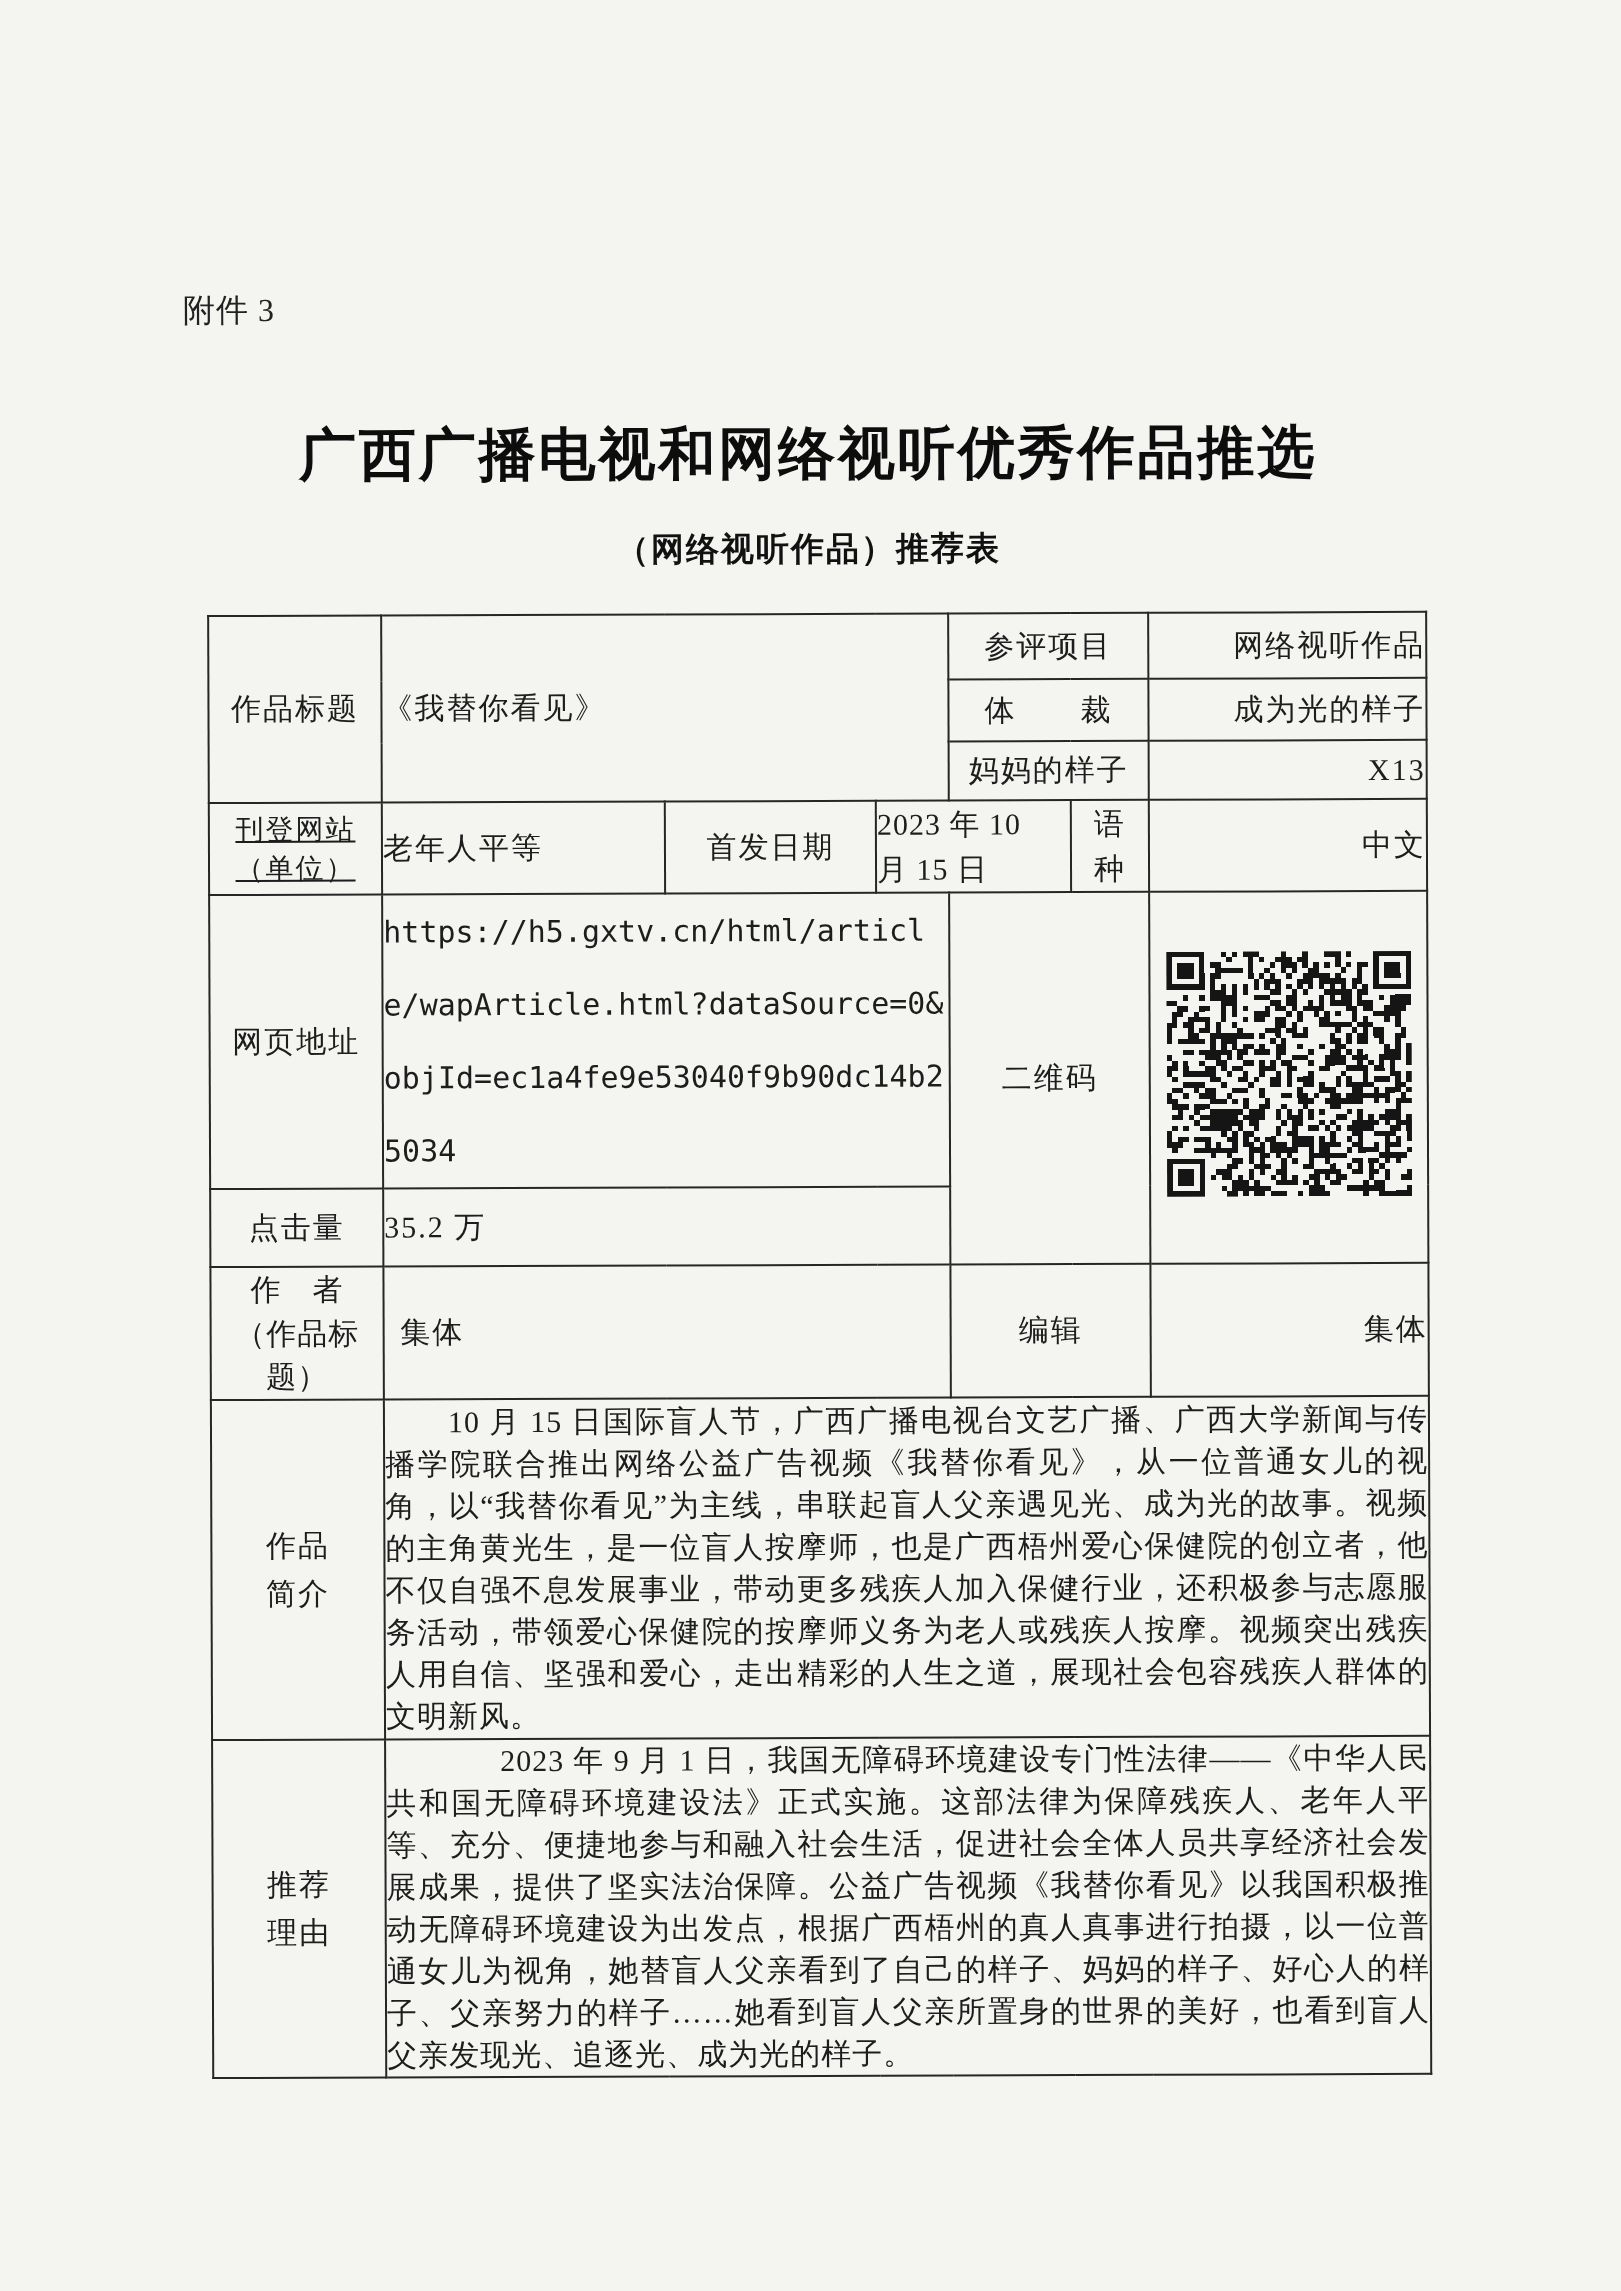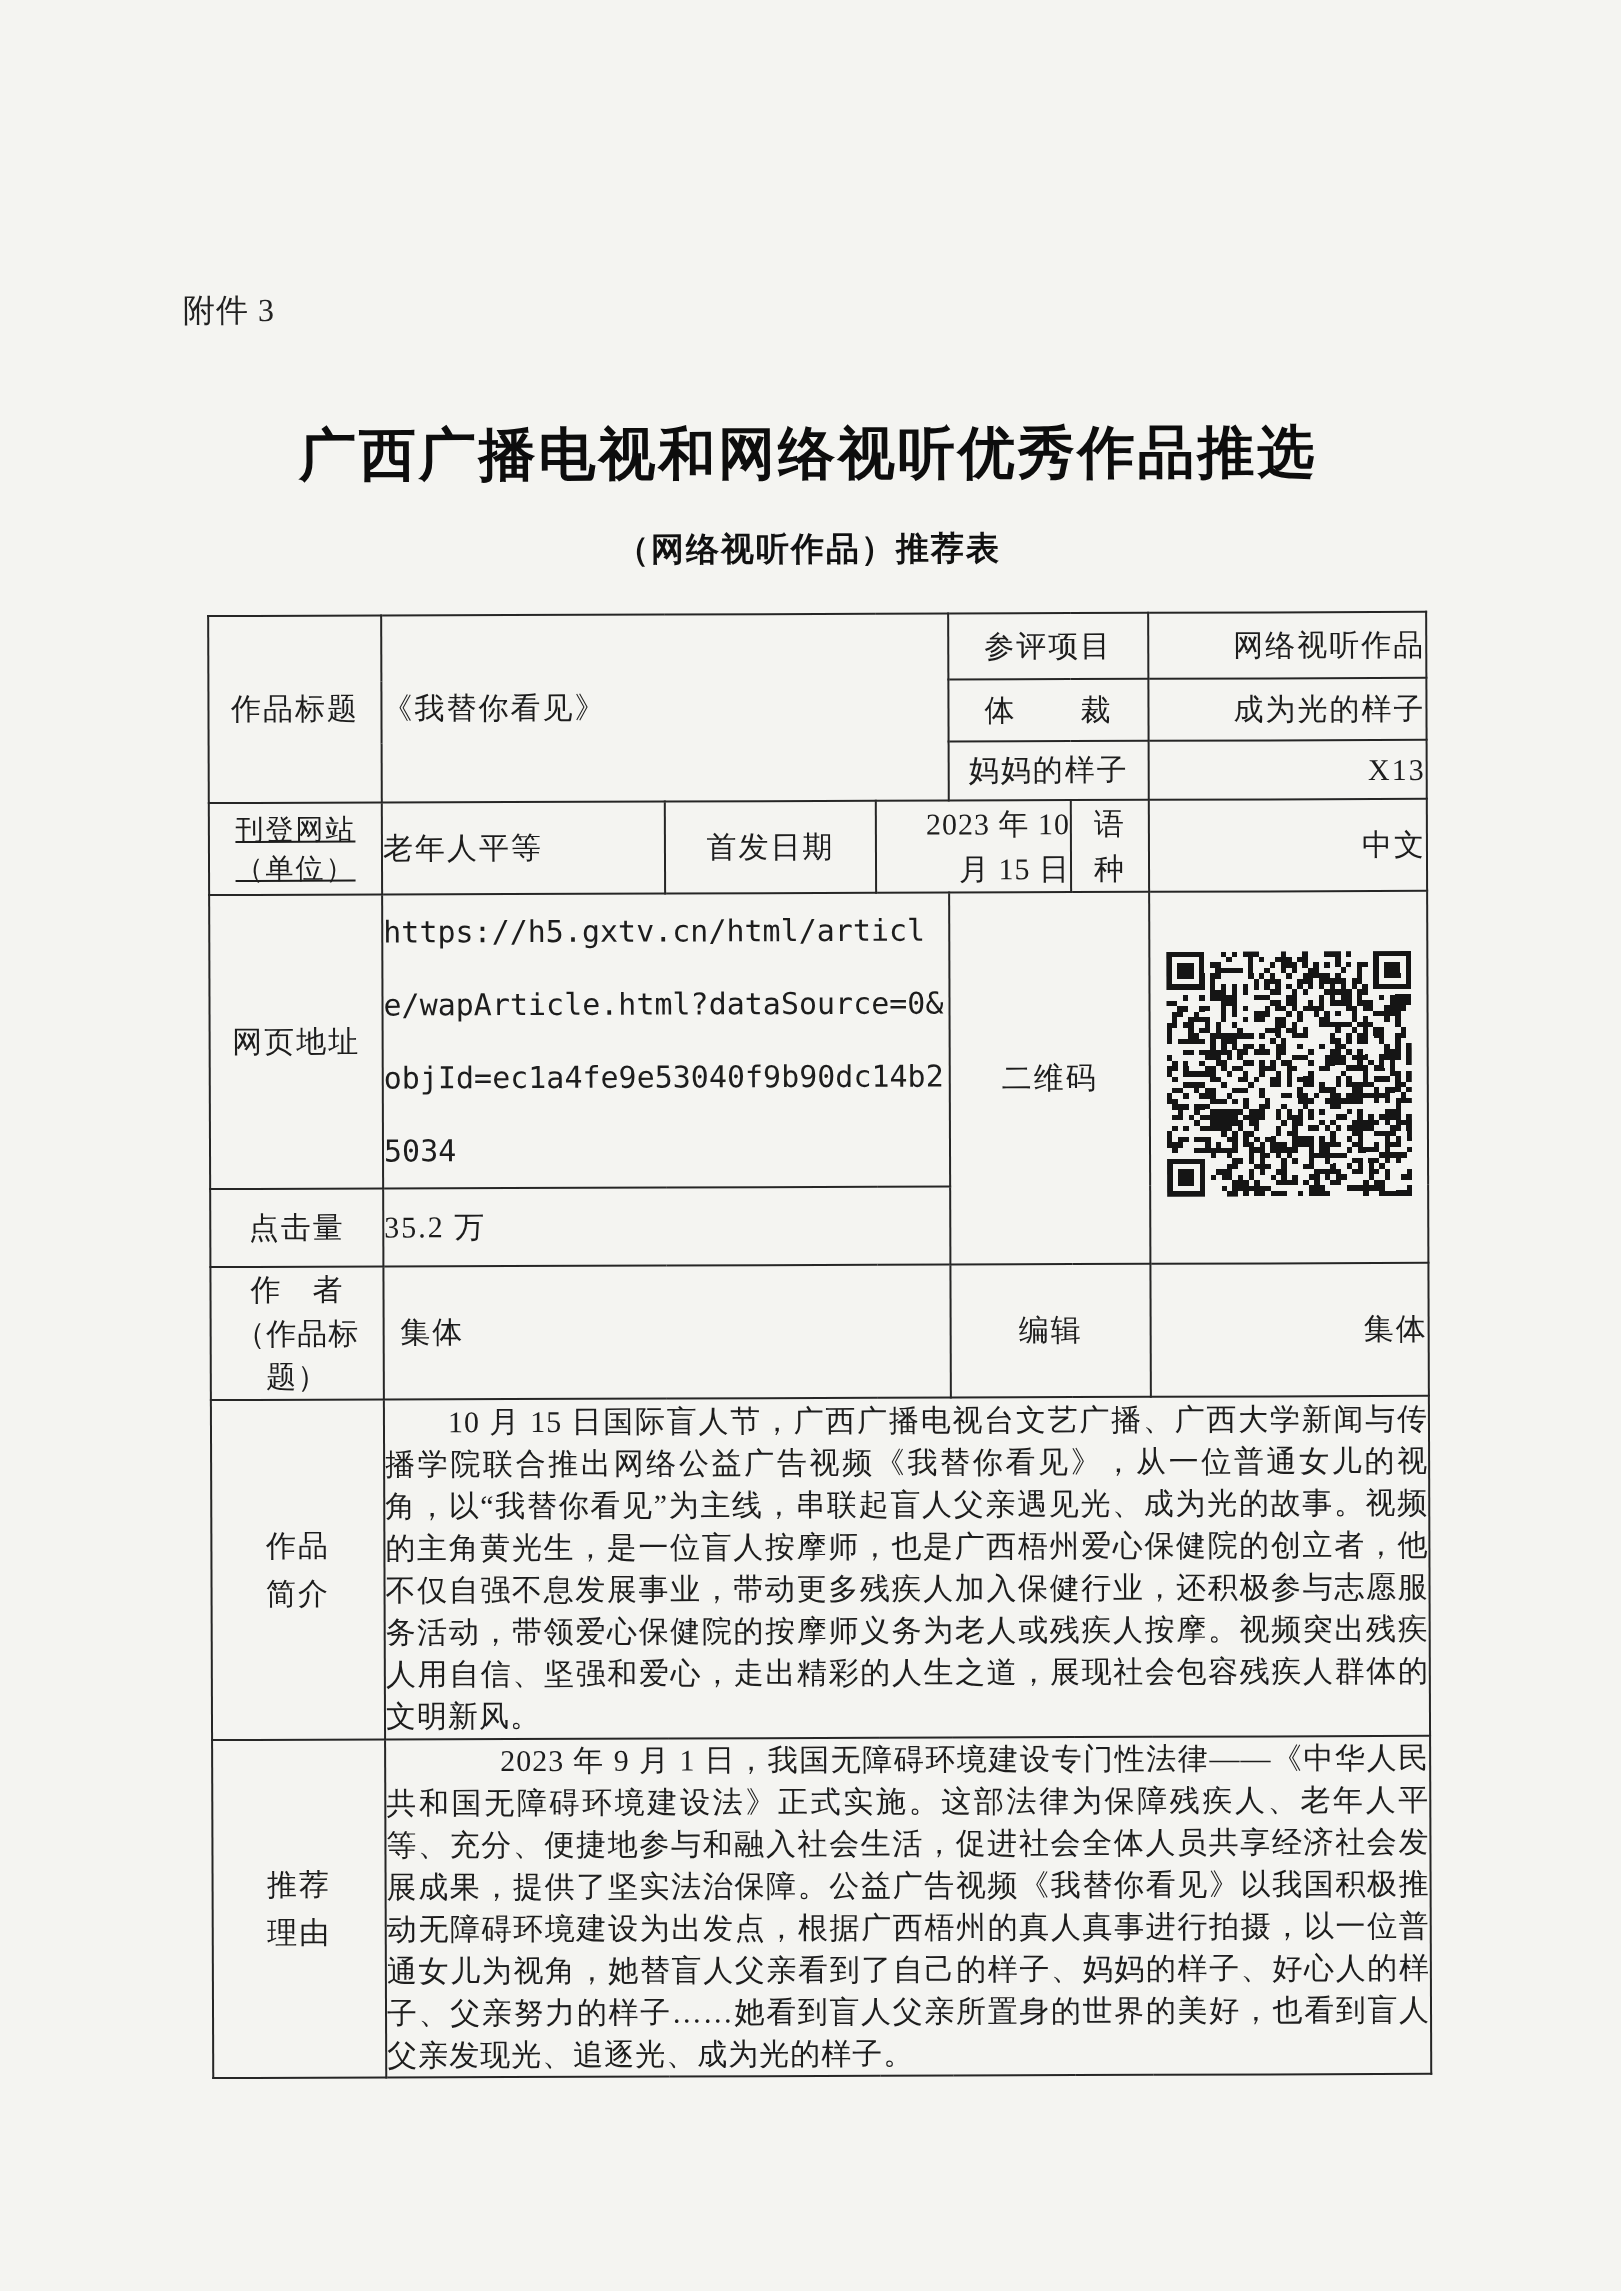--- a/index.html
+++ b/index.html
@@ -44,21 +44,21 @@
   .lbl-sm{font-size:26.5px;letter-spacing:1px;line-height:1.45;}
   .preline{white-space:pre-line;}
   .val{text-align:left;padding-left:19.6px;letter-spacing:2px;}
   .val-ind{padding-left:31px;text-align:right;}
   .work-title-val{font-size:32px;padding-left:15.7px;}
   .url{
     font-family:"DejaVu Sans Mono","Liberation Mono",monospace;
     font-size:23.5px;line-height:73px;letter-spacing:0;
     word-break:break-all;padding:0 9.8px 0 9.8px;text-align:left;
   }
-  .date-cell{font-size:29px;line-height:45px;text-align:right;letter-spacing:1px;}
+  .date-cell{font-size:29px;line-height:45px;text-align:left;letter-spacing:1px;}
   .lang-cell{line-height:1.5;}
   .para{
     font-size:27.4px;line-height:42px;
     text-align:justify;text-justify:inter-ideograph;
     padding:7.8px 13.7px;letter-spacing:1px;
   }
   .ind2{text-indent:2.1em;}
   .ind4{text-indent:3.8em;}
   .qr-cell{vertical-align:top;text-align:center;padding-top:3.9px;}
   .qr-box{display:inline-block;width:245px;height:245px;}

